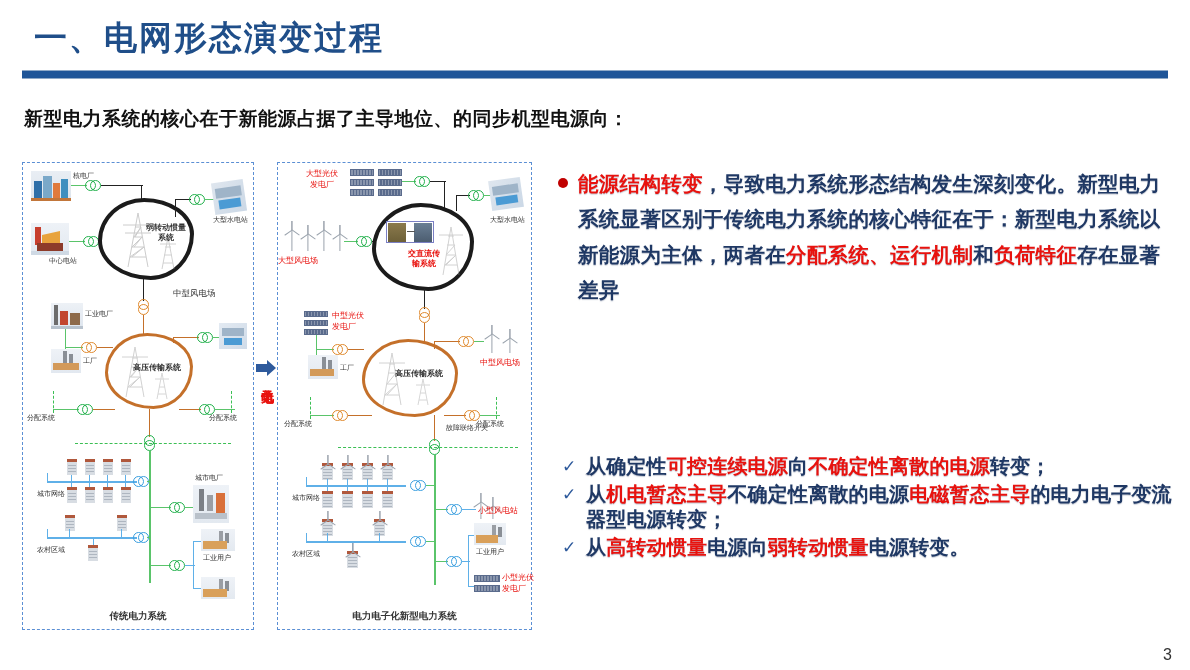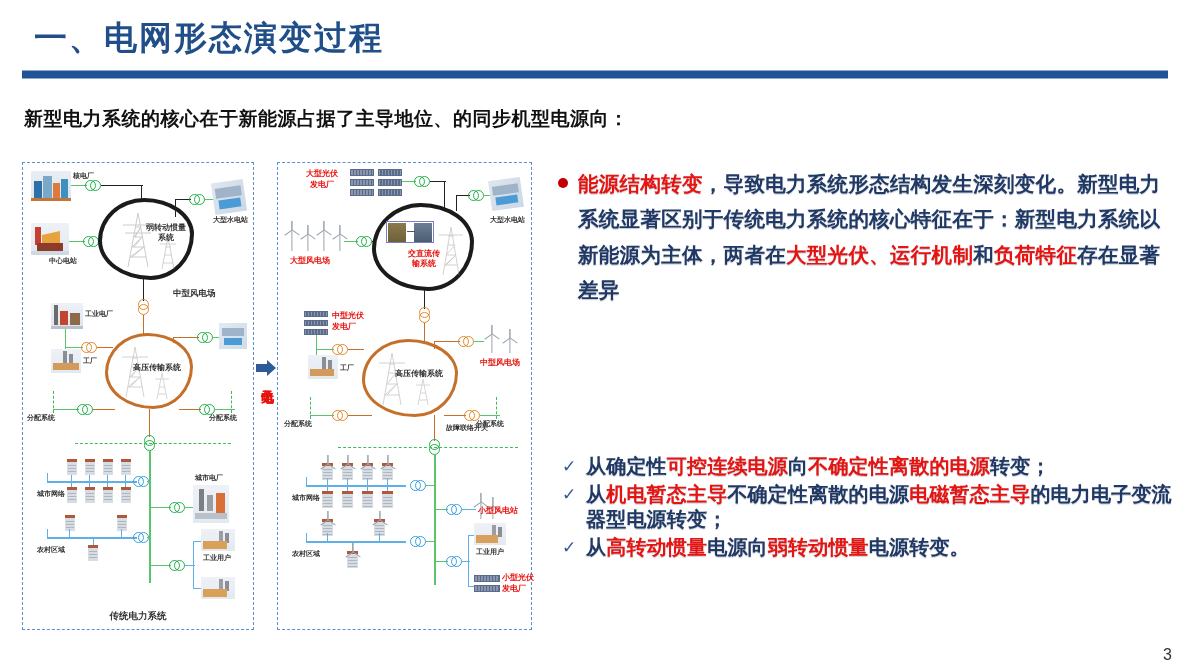--- a/index.html
+++ b/index.html
@@ -36,21 +36,21 @@
     border:1px dashed #5b8fd4;
     background:#ffffff;
   }
   #panel-traditional { left:22px;  top:162px; width:232px; height:468px; }
   #panel-new         { left:277px; top:162px; width:255px; height:468px; }
   .panel-caption {
     position:absolute; left:0; right:0; bottom:6px;
     text-align:center; font-size:9.5px; font-weight:bold; color:#333;
   }
   
-  .node-label { position:absolute; font-size:7px; color:#333; white-space:nowrap; font-weight:bold;}
+  .node-label { position:absolute; font-size:7px; color:#333; white-space:nowrap; font-weight:normal;}
   .node-label.red { color:#e8120e; font-size:8px; }
   .node-label.big { font-size:8.5px; }
   .wire { position:absolute; background:#5ac46a; }
   .wire.black { background:#222; }
   .wire.orange { background:#c4702a; }
   .wire.blue { background:#5fb0e8; }
   .xfmr { position:absolute; width:16px; height:11px; }
   .xfmr i {
     position:absolute; top:0; width:11px; height:11px; border-radius:50%;
     border:1.6px solid #22b14c; background:transparent;
@@ -439,21 +439,21 @@
       <div class="b1"></div>
       <div class="b2"></div>
       <div class="b3"></div>
     </div>
   <div class="turbine" style="left:54px;top:62px;width:16px;height:26px;">
       <div class="mast"></div>
       <div class="b1"></div>
       <div class="b2"></div>
       <div class="b3"></div>
     </div>
-  <div class="node-label red" style="left:12px;top:92px;">大型风电场</div>
+  <div class="node-label red" style="left:0;top:92px;">大型风电场</div>
   <div class="wire" style="left:66px;top:78px;width:14px;height:1.4px;"></div>
   <div class="xfmr" style="left:78px;top:73px;">
       <i class="a"></i>
       <i class="b"></i>
     </div>
   <div class="wire black" style="left:94px;top:78px;width:12px;height:1.4px;"></div>
 
   <div class="blob black" style="left:94px;top:40px;width:102px;height:88px;"></div>
   <div class="ico" style="left:108px;top:58px;width:48px;height:22px;border:1px solid #7a7fc4;background:#fff;">
     <div style="position:absolute;left:1px;top:1px;width:18px;height:19px;background:linear-gradient(#8b7a4d,#6d6038);"></div>
@@ -681,26 +681,27 @@
     <div style="position:absolute;left:2px;top:12px;width:22px;height:8px;background:#d9a05a;"></div>
   </div>
   <div class="node-label" style="left:198px;top:384px;">工业用户</div>
   <div class="pv-panel" style="left:196px;top:412px;width:26px;height:7px;"></div>
   <div class="pv-panel" style="left:196px;top:422px;width:26px;height:7px;"></div>
   <div class="node-label red" style="left:224px;top:410px;line-height:1.35;">
     <span>小型光伏</span><br>
     <span>发电厂</span>
   </div>
 
+  <div class="panel-caption">电力电子化新型电力系统</div>
 </div>
 
 <div id="right-col">
   <div id="para-block">
     <div id="para-bullet"></div>
-    <div id="para-text"><span class="r">能源结构转变</span><span>，导致电力系统形态结构发生深刻变化。新型电力系统显著区别于传统电力系统的核心特征在于：新型电力系统以新能源为主体，两者在</span><span class="r">大型光伏、运行机制</span><span>和</span><span class="r">负荷特征</span><span>存在显著差异</span></div>
+    <div id="para-text"><span class="r">能源结构转变</span><span>，导致电力系统形态结构发生深刻变化。新型电力系统显著区别于传统电力系统的核心特征在于：新型电力系统以新能源为主体，两者在</span><span class="r">分配系统、运行机制</span><span>和</span><span class="r">负荷特征</span><span>存在显著差异</span></div>
   </div>
   <div id="check-list">
       <div class="check-item">
         <span class="check-mark">✓</span>
         <div class="check-text"><span>从确定性</span><span class="r">可控连续电源</span><span>向</span><span class="r">不确定性离散的电源</span><span>转变；</span></div>
       </div>
       <div class="check-item">
         <span class="check-mark">✓</span>
         <div class="check-text"><span>从</span><span class="r">机电暂态主导</span><span>不确定性离散的电源</span><span class="r">电磁暂态主导</span><span>的电力电子变流器型电源转变；</span></div>
       </div>

